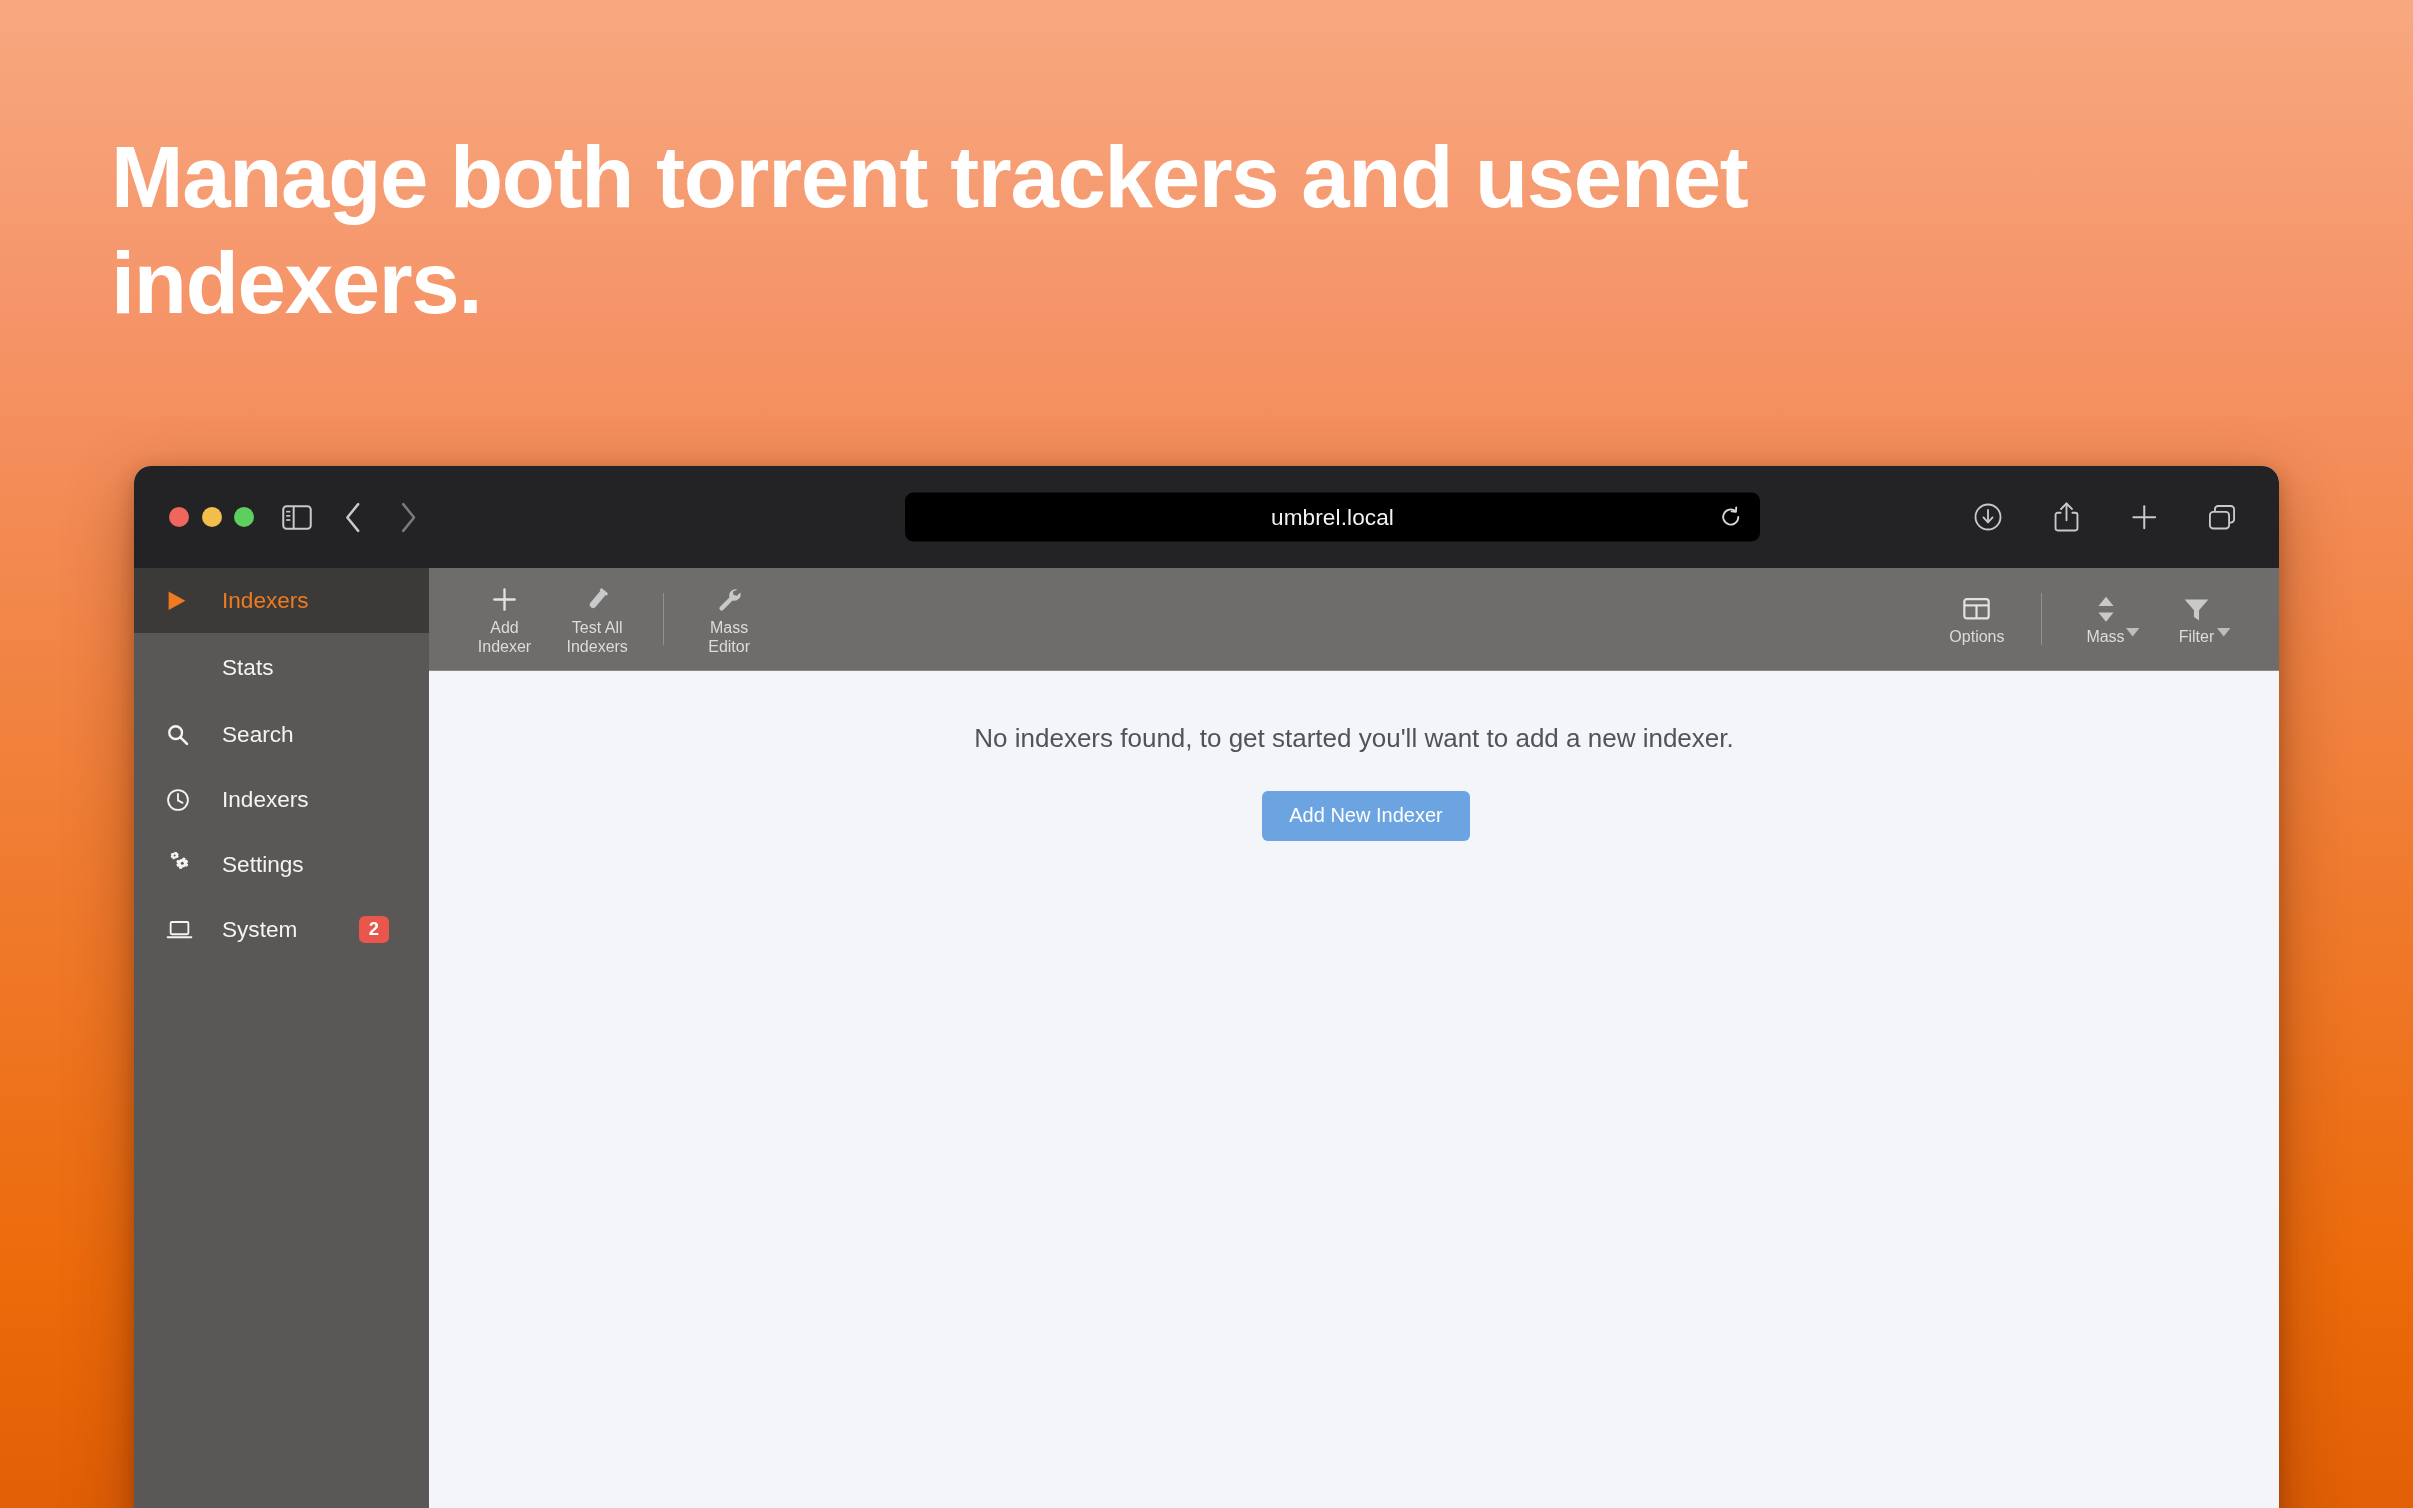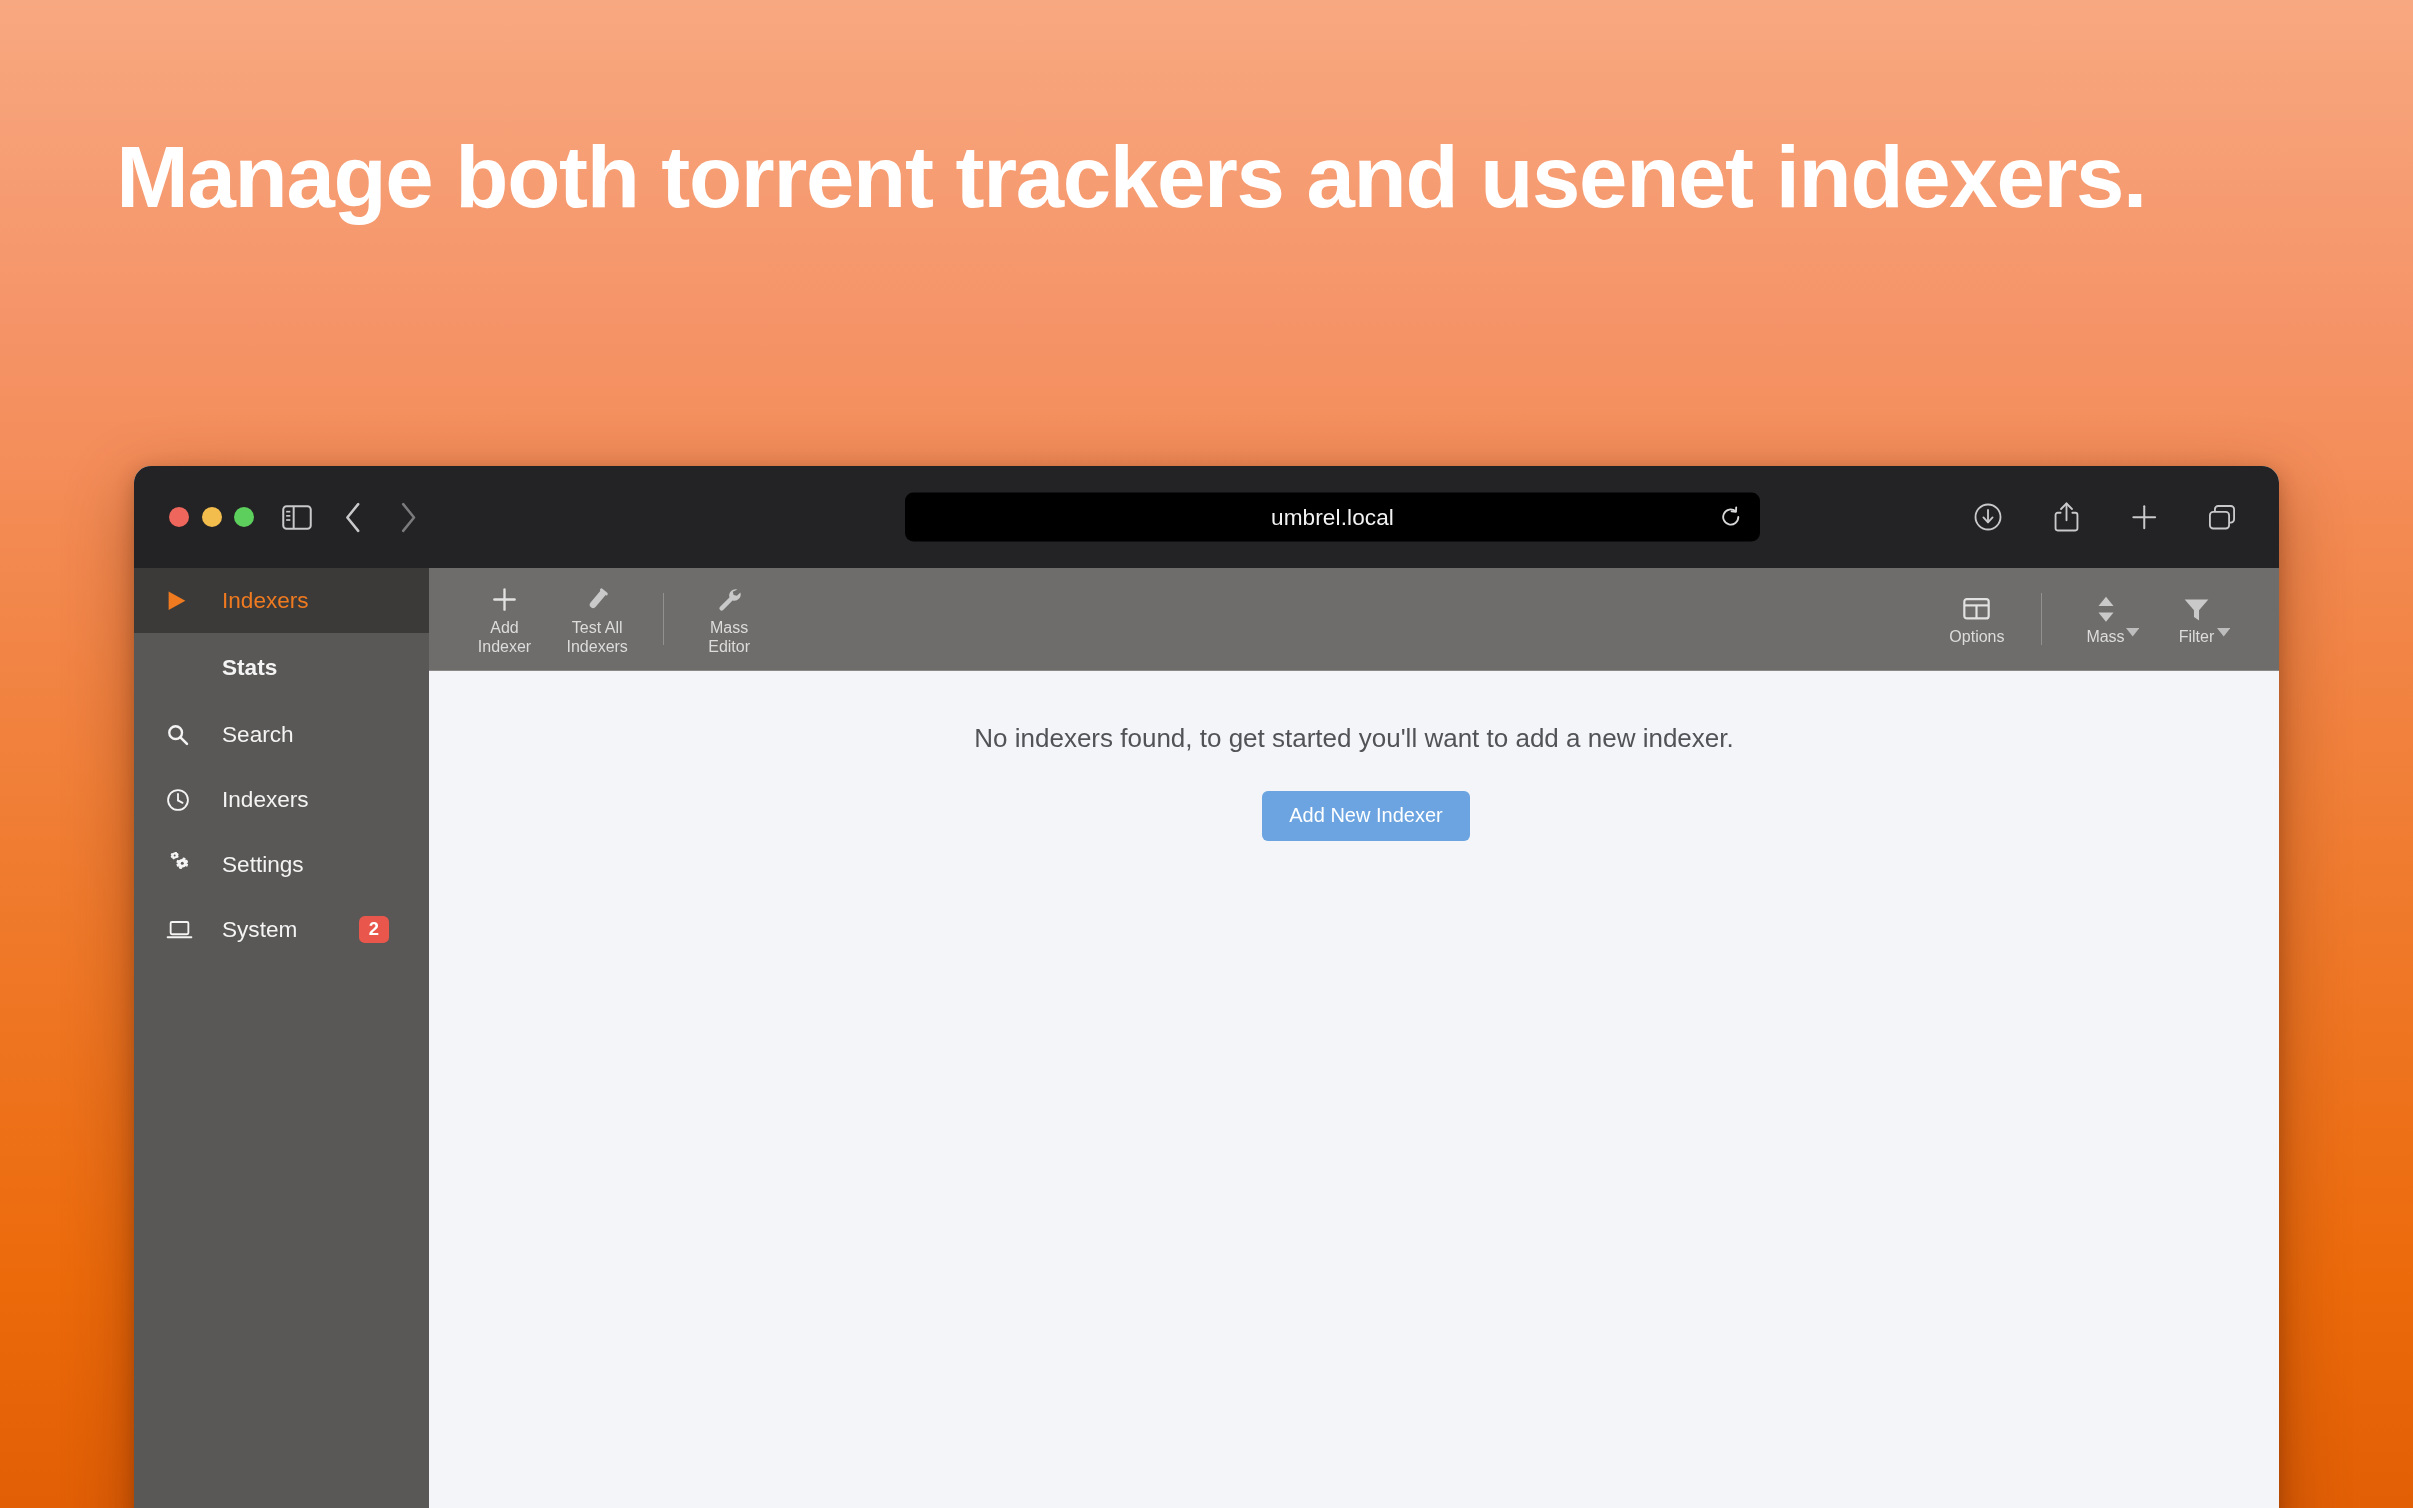--- a/index.html
+++ b/index.html
@@ -11,27 +11,27 @@
   body {
     background: linear-gradient(to bottom, #f8a880 0%, #f59367 22%, #f07d33 55%, #ec6a0a 85%, #e25f05 100%);
     position: relative;
   }
 
   
   .headline {
     position: absolute;
     left: 0; top: 124px;
     width: 2231px;
-    text-align: right;
+    text-align: left;
     color: #ffffff;
     font-size: 87px;
     font-weight: bold;
     line-height: 1.22;
     letter-spacing: -1.3px;
-    padding: 0 85px;
+    padding: 0 111px;
   }
 
   
   .browser-window {
     position: absolute;
     left: 134px; top: 466px;
     width: 2145px; height: 1089px;
     border-radius: 17px 17px 0 0;
     overflow: hidden;
     box-shadow: 0 22px 67px rgba(90, 30, 0, 0.42), 0 5px 18.4px rgba(80, 25, 0, 0.28);
@@ -124,21 +124,21 @@
     background: #3c3a38;
     color: #ef7a20;
   }
   .nav-item .nav-icon {
     width: 34px; height: 25px;
     display: flex; align-items: center; justify-content: flex-start;
     flex: 0 0 auto;
     margin-right: 22px;
   }
   .nav-item .nav-label { white-space: nowrap; }
-  .nav-item.sub { height: 69px; font-weight: bold; }
+  .nav-item.sub { height: 69px; }
   .nav-item.sub .nav-icon { width: 34px; }
   .nav-badge {
     position: absolute;
     right: 40px; top: 50%;
     transform: translateY(-50%);
     background: #e8564c;
     color: #fff;
     font-size: 18.4px;
     font-weight: bold;
     border-radius: 5.9px;

